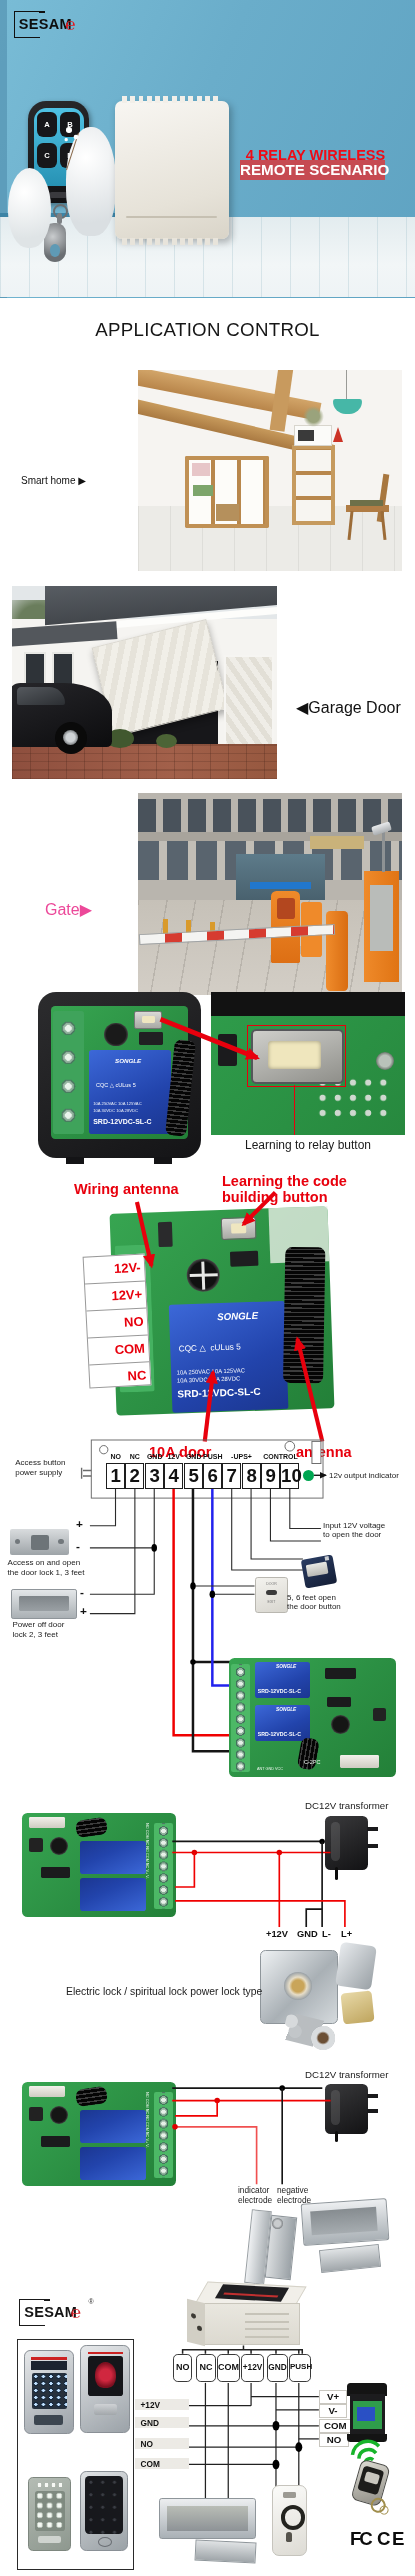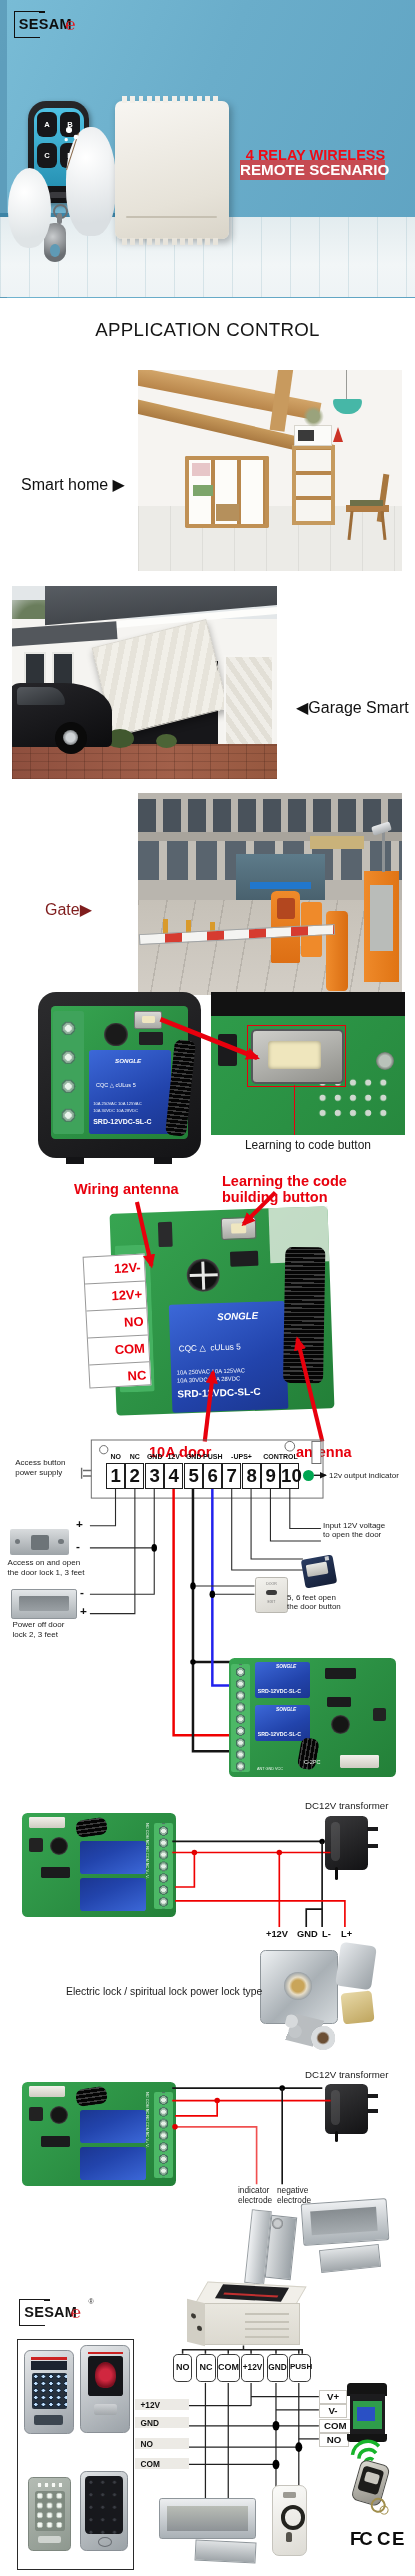--- a/index.html
+++ b/index.html
@@ -67,21 +67,21 @@
     <div class="a" style="left:14px;top:9.7px;width:90px;height:29px;">
       <div class="a" style="left:0;top:1.4px;width:25px;height:25px;border:1.7px solid #101010;border-right:none;"></div>
       <div class="a" style="left:25px;top:1.4px;width:5.5px;height:1.7px;background:#101010;"></div>
       <span class="t" style="left:4.8px;top:6.2px;font-size:14.5px;font-weight:bold;letter-spacing:0.3px;color:#0e0e0e;">SESAM</span>
       <span class="t" style="left:51px;top:4.2px;font-size:17.3px;font-weight:bold;color:#e11b22;">℮</span>
     </div>
   </div>
 
   <div class="t" style="left:0;top:319px;width:415px;text-align:center;font-size:18.7px;color:#161616;letter-spacing:0.3px;">APPLICATION CONTROL</div>
 
-  <div class="t" style="left:21px;top:475px;font-size:16px;color:#111;">Smart home ▶</div>
+  <div class="t" style="left:21px;top:475px;font-size:10px;color:#111;">Smart home ▶</div>
 
   <div class="a" style="left:138px;top:370px;width:264px;height:201px;background:#f6f4f1;overflow:hidden;">
     <div class="a" style="left:-7px;top:-4.2px;width:194px;height:18px;background:linear-gradient(180deg,#d2a569,#b8854a);transform:rotate(11deg);transform-origin:left top;"></div>
     <div class="a" style="left:-7px;top:28px;width:208px;height:14px;background:linear-gradient(180deg,#c79a5c,#aa7a42);transform:rotate(13deg);transform-origin:left top;"></div>
     <div class="a" style="left:136px;top:-2.8px;width:15.2px;height:64px;background:#c89a5e;transform:rotate(8deg);"></div>
     <div class="a" style="left:208px;top:0;width:1.4px;height:30.5px;background:#9a9a96;"></div>
     <div class="a" style="left:195px;top:29px;width:29px;height:15.2px;background:#46b7a7;border-radius:2.8px 2.8px 14.5px 14.5px;"></div>
     <div class="a" style="left:0;top:136px;width:264px;height:65px;background:repeating-linear-gradient(90deg,rgba(190,190,185,.3) 0 1.4px,rgba(0,0,0,0) 1.4px 32px),#ecebe7;"></div>
     <div class="a" style="left:47px;top:86px;width:84px;height:72px;background:#c09054;border-radius:1.4px;">
       <div class="a" style="left:4.2px;top:4.2px;width:76px;height:64px;background:linear-gradient(#fdfdfc,#fdfdfc),#fff;background-image:repeating-linear-gradient(90deg,#fdfcf9 0 22px,#b8874c 22px 26px),repeating-linear-gradient(0deg,#fdfcf9 0 18px,#b8874c 18px 21.5px);"></div>
@@ -120,23 +120,23 @@
     <div class="a" style="left:89px;top:46px;width:116px;height:90px;background:repeating-linear-gradient(115deg,#e6e3da 0 6.2px,#f1efe8 6.2px 12.5px);border:1.4px solid #d8d5cc;transform:rotate(-14deg);box-shadow:0 4.2px 7px rgba(0,0,0,.3);"></div>
     <div class="a" style="left:212px;top:69px;width:46px;height:93px;background:repeating-linear-gradient(55deg,#efede7 0 5.5px,#e2dfd6 5.5px 11px);border:2.1px solid #f6f5f2;"></div>
     <div class="a" style="left:0;top:158px;width:265px;height:35px;background:repeating-linear-gradient(90deg,rgba(60,30,20,.25) 0 1.4px,rgba(0,0,0,0) 1.4px 18px),repeating-linear-gradient(0deg,rgba(60,30,20,.2) 0 1.4px,rgba(0,0,0,0) 1.4px 8.3px),linear-gradient(90deg,#8e4f3e,#a2604a 60%,#96583f);"></div>
     <div class="a" style="left:94px;top:143px;width:28px;height:19.4px;background:#41582f;border-radius:50%;"></div>
     <div class="a" style="left:144px;top:148px;width:21px;height:14px;background:#4c6436;border-radius:50%;"></div>
     <div class="a" style="left:-4.2px;top:97px;width:104px;height:64px;background:linear-gradient(160deg,#26262a,#0c0c0e);border-radius:12.5px 46% 5.5px 5.5px;"></div>
     <div class="a" style="left:5.5px;top:101px;width:48px;height:18px;background:linear-gradient(160deg,#55595e,#2b2e32);border-radius:5.5px 21px 2.8px 2.8px;"></div>
     <div class="a" style="left:43px;top:136px;width:32px;height:32px;background:#0a0a0a;border-radius:50%;"></div>
     <div class="a" style="left:51px;top:144px;width:15.2px;height:15.2px;background:radial-gradient(circle,#cfd3d6 0 40%,#7d8184 70%);border-radius:50%;"></div>
   </div>
-  <div class="t" style="left:296px;top:698px;font-size:16px;color:#111;">◀Garage Smart</div>
-
-  <div class="t" style="left:45px;top:900px;font-size:16px;color:#7f1d1d;">Gate▶</div>
+  <div class="t" style="left:296px;top:698px;font-size:16px;color:#111;">◀Garage Door</div>
+
+  <div class="t" style="left:45px;top:900px;font-size:16px;color:#ec4899;">Gate▶</div>
   <div class="a" style="left:138px;top:793px;width:264px;height:202px;background:#b9b5ae;overflow:hidden;">
     <div class="a" style="left:0;top:5.5px;width:264px;height:33px;background:repeating-linear-gradient(90deg,#49525b 0 18px,#b9b5ae 18px 25px);"></div>
     <div class="a" style="left:0;top:39px;width:264px;height:9.7px;background:#a8a49c;"></div>
     <div class="a" style="left:0;top:48px;width:264px;height:39px;background:repeating-linear-gradient(90deg,#59646e 0 21px,#c2beb6 21px 29px);"></div>
     <div class="a" style="left:172px;top:43px;width:54px;height:12.5px;background:#c9b27a;"></div>
     <div class="a" style="left:98px;top:61px;width:89px;height:46px;background:linear-gradient(180deg,#5d7b8a,#49616e);"></div>
     <div class="a" style="left:112px;top:89px;width:61px;height:7px;background:#2277cc;"></div>
     <div class="a" style="left:0;top:107px;width:264px;height:95px;background:repeating-linear-gradient(100deg,rgba(120,115,108,.25) 0 1.4px,rgba(0,0,0,0) 1.4px 28px),linear-gradient(180deg,#c6c1b8,#d3cec6);"></div>
     <div class="a" style="left:25px;top:126px;width:4.8px;height:16.6px;background:#d99a2b;"></div>
     <div class="a" style="left:48px;top:127px;width:4.8px;height:16.6px;background:#d99a2b;"></div>
@@ -178,21 +178,21 @@
     <div class="a" style="left:0;top:0;width:194px;height:23.5px;background:#121212;"></div>
     <div class="a" style="left:7px;top:42px;width:19.4px;height:32px;background:#1b1b1d;border-radius:2.1px;"></div>
     <div class="a" style="left:104px;top:83px;width:76px;height:42px;background-image:radial-gradient(circle,#cfd8cf 0 2.8px,rgba(0,0,0,0) 3.5px);background-size:15.2px 15.2px;"></div>
     <div class="a" style="left:40px;top:37px;width:89px;height:51px;background:linear-gradient(160deg,#cfcfcb,#8f8f8a);border-radius:5.5px;border:2.1px solid #55565a;">
       <div class="a" style="left:15.2px;top:9.7px;width:53px;height:28px;background:#efe6bd;border-radius:3.5px;box-shadow:inset 0 0 4.2px rgba(0,0,0,.35);"></div>
     </div>
     <div class="a" style="left:36px;top:33px;width:97px;height:60px;border:1.4px solid #e8000d;"></div>
     <div class="a" style="left:83px;top:93px;width:1.4px;height:50px;background:#e8000d;"></div>
     <div class="a" style="left:165px;top:60px;width:18px;height:18px;background:radial-gradient(circle,#b9c2ba 0 45%,#6d776e 70%);border-radius:50%;"></div>
   </div>
-  <div class="t" style="left:211px;top:1138px;width:194px;text-align:center;font-size:12px;color:#1b1b1b;">Learning to code button</div>
+  <div class="t" style="left:211px;top:1138px;width:194px;text-align:center;font-size:12px;color:#1b1b1b;">Learning to relay button</div>
 
   <svg class="lines" style="top:990px;" width="415" height="180" viewBox="0 1430 600 260">
     <defs>
       <marker id="ra" markerUnits="userSpaceOnUse" markerWidth="20" markerHeight="18" refX="16" refY="9" orient="auto">
           <path d="M0,0 L20,9 L0,18 z" fill="#e8000d"></path>
         </marker>
       <marker id="ba" markerUnits="userSpaceOnUse" markerWidth="11" markerHeight="10" refX="9" refY="5" orient="auto">
           <path d="M0,0 L11,5 L0,10 z" fill="#111"></path>
         </marker>
     </defs>

